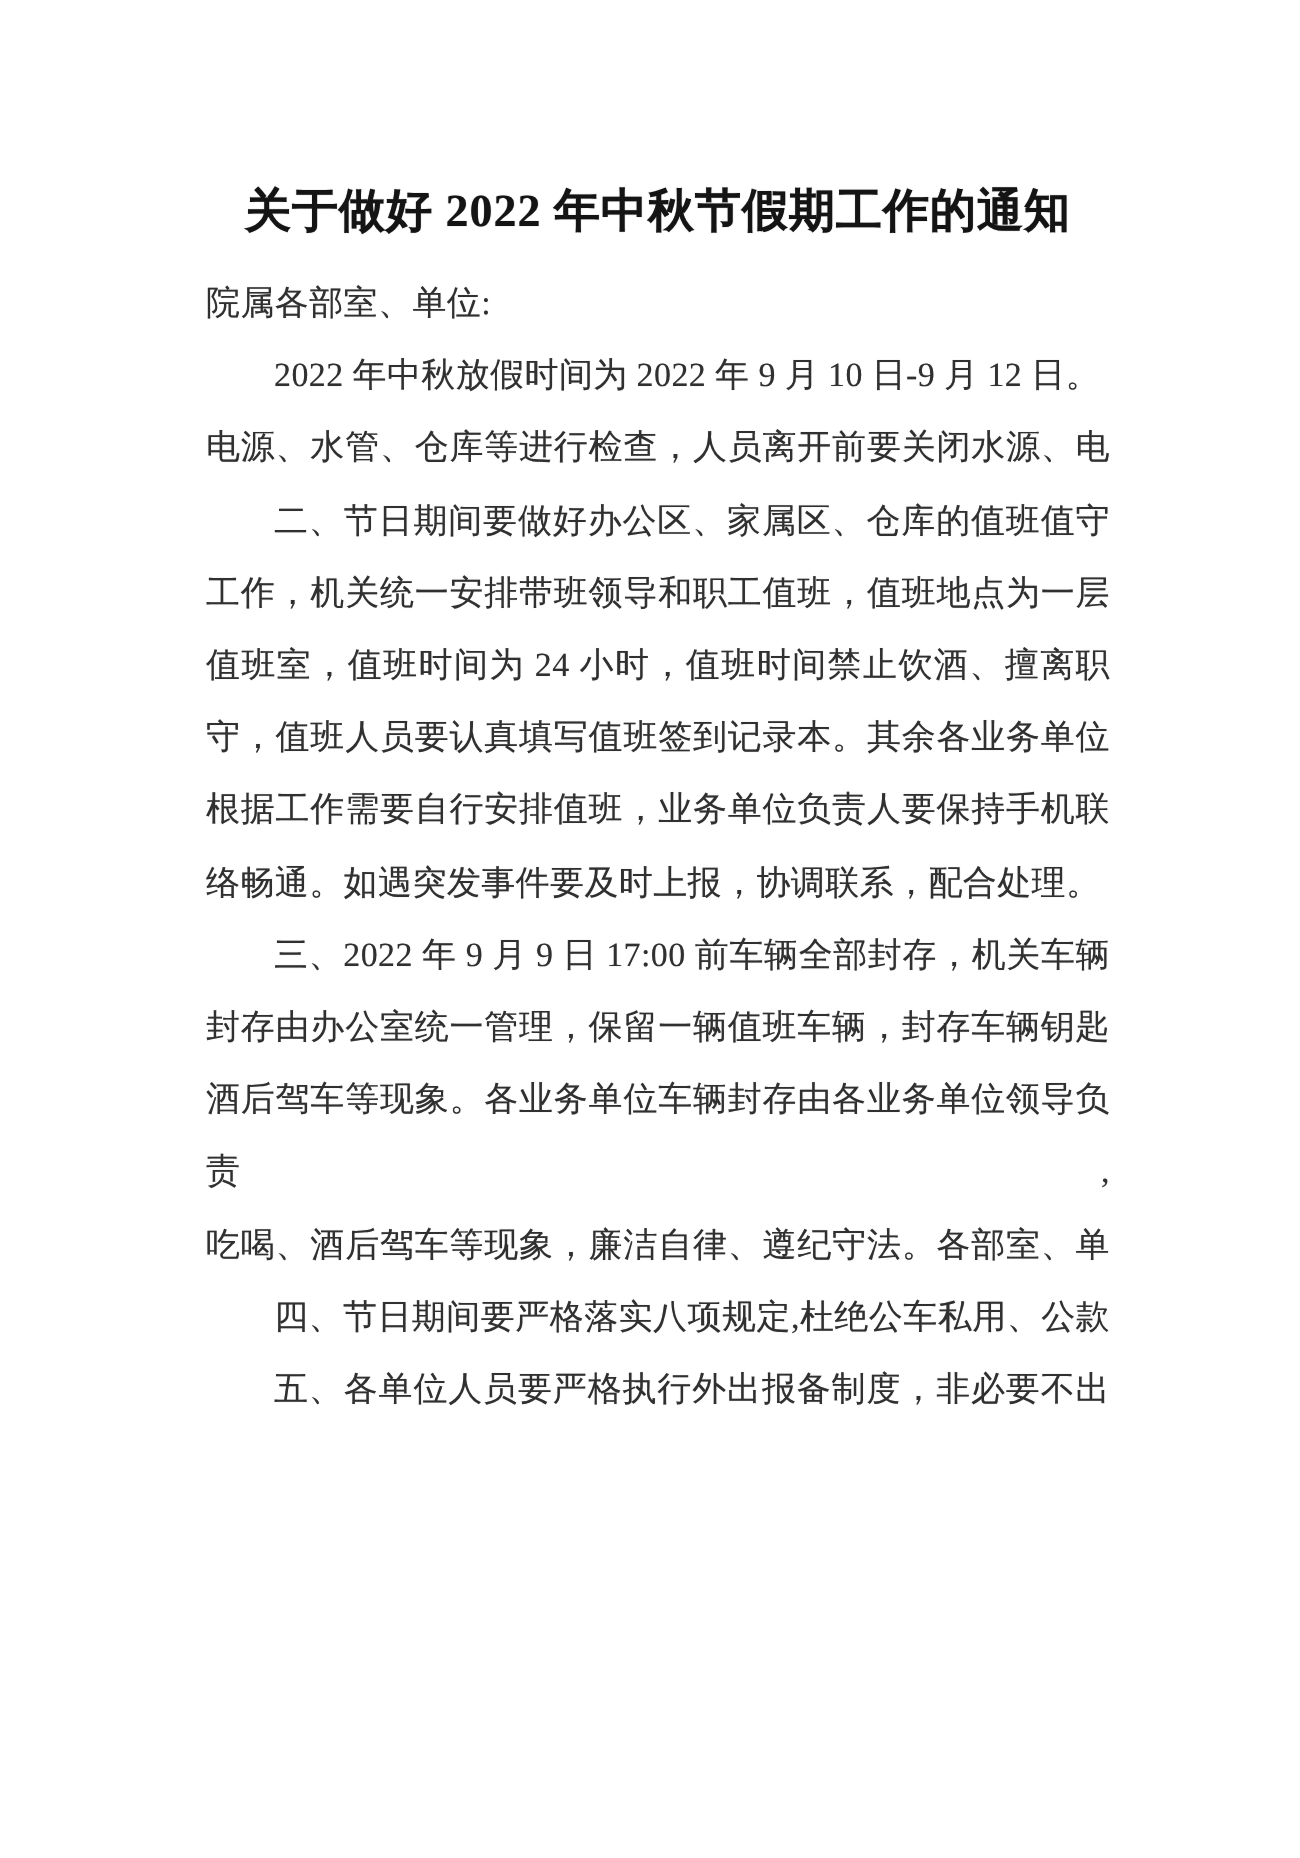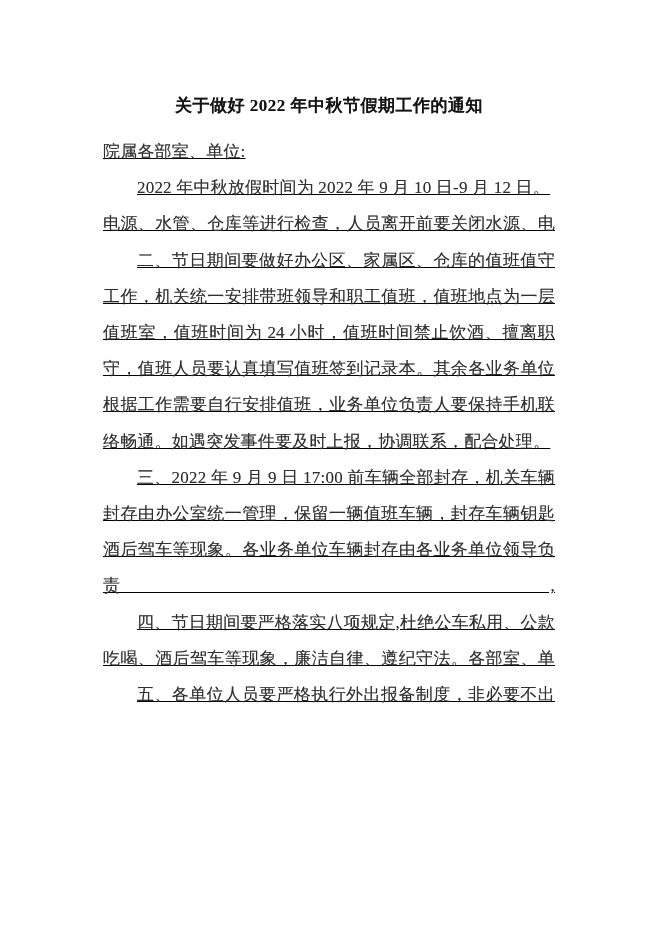--- a/index.html
+++ b/index.html
@@ -17,32 +17,31 @@
     font-family: "Liberation Serif", "DejaVu Serif", serif;
   }
   .doc {
     position: absolute;
     top: 84px;
     left: 103px;
     width: 452px;
   }
   .title {
     margin: 0 0 6px 0;
-    font-size: 17px;
+    font-size: 23px;
     line-height: 44px;
     font-weight: 700;
     text-align: center;
     letter-spacing: 0.5px;
     color: var(--title-color, #141414);
     text-shadow: 0 0 0.5px rgba(20,20,20,0.55);
     white-space: nowrap;
   }
   .body-lines {
     width: 452px;
-    text-decoration: underline;
   }
   .line {
     font-size: 17px;
     line-height: 36.2px;
     color: var(--text-color, #303030);
     text-align: justify;
     text-align-last: justify;
     text-shadow: 0 0 0.4px rgba(48,48,48,0.45);
     letter-spacing: 0.2px;
   }
@@ -65,18 +64,18 @@
         <div class="line">电源、水管、仓库等进行检查，人员离开前要关闭水源、电</div>
         <div class="line indent">二、节日期间要做好办公区、家属区、仓库的值班值守</div>
         <div class="line">工作，机关统一安排带班领导和职工值班，值班地点为一层</div>
         <div class="line">值班室，值班时间为 24 小时，值班时间禁止饮酒、擅离职</div>
         <div class="line">守，值班人员要认真填写值班签到记录本。其余各业务单位</div>
         <div class="line">根据工作需要自行安排值班，业务单位负责人要保持手机联</div>
         <div class="line end">络畅通。如遇突发事件要及时上报，协调联系，配合处理。</div>
         <div class="line indent">三、2022 年 9 月 9 日 17:00 前车辆全部封存，机关车辆</div>
         <div class="line">封存由办公室统一管理，保留一辆值班车辆，封存车辆钥匙</div>
         <div class="line">酒后驾车等现象。各业务单位车辆封存由各业务单位领导负责,</div>
+        <div class="line">吃喝、酒后驾车等现象，廉洁自律、遵纪守法。各部室、单</div>
         <div class="line indent">四、节日期间要严格落实八项规定,杜绝公车私用、公款</div>
-        <div class="line">吃喝、酒后驾车等现象，廉洁自律、遵纪守法。各部室、单</div>
         <div class="line indent">五、各单位人员要严格执行外出报备制度，非必要不出</div>
       </div>
   </div>
 </div>
 
 </body></html>

